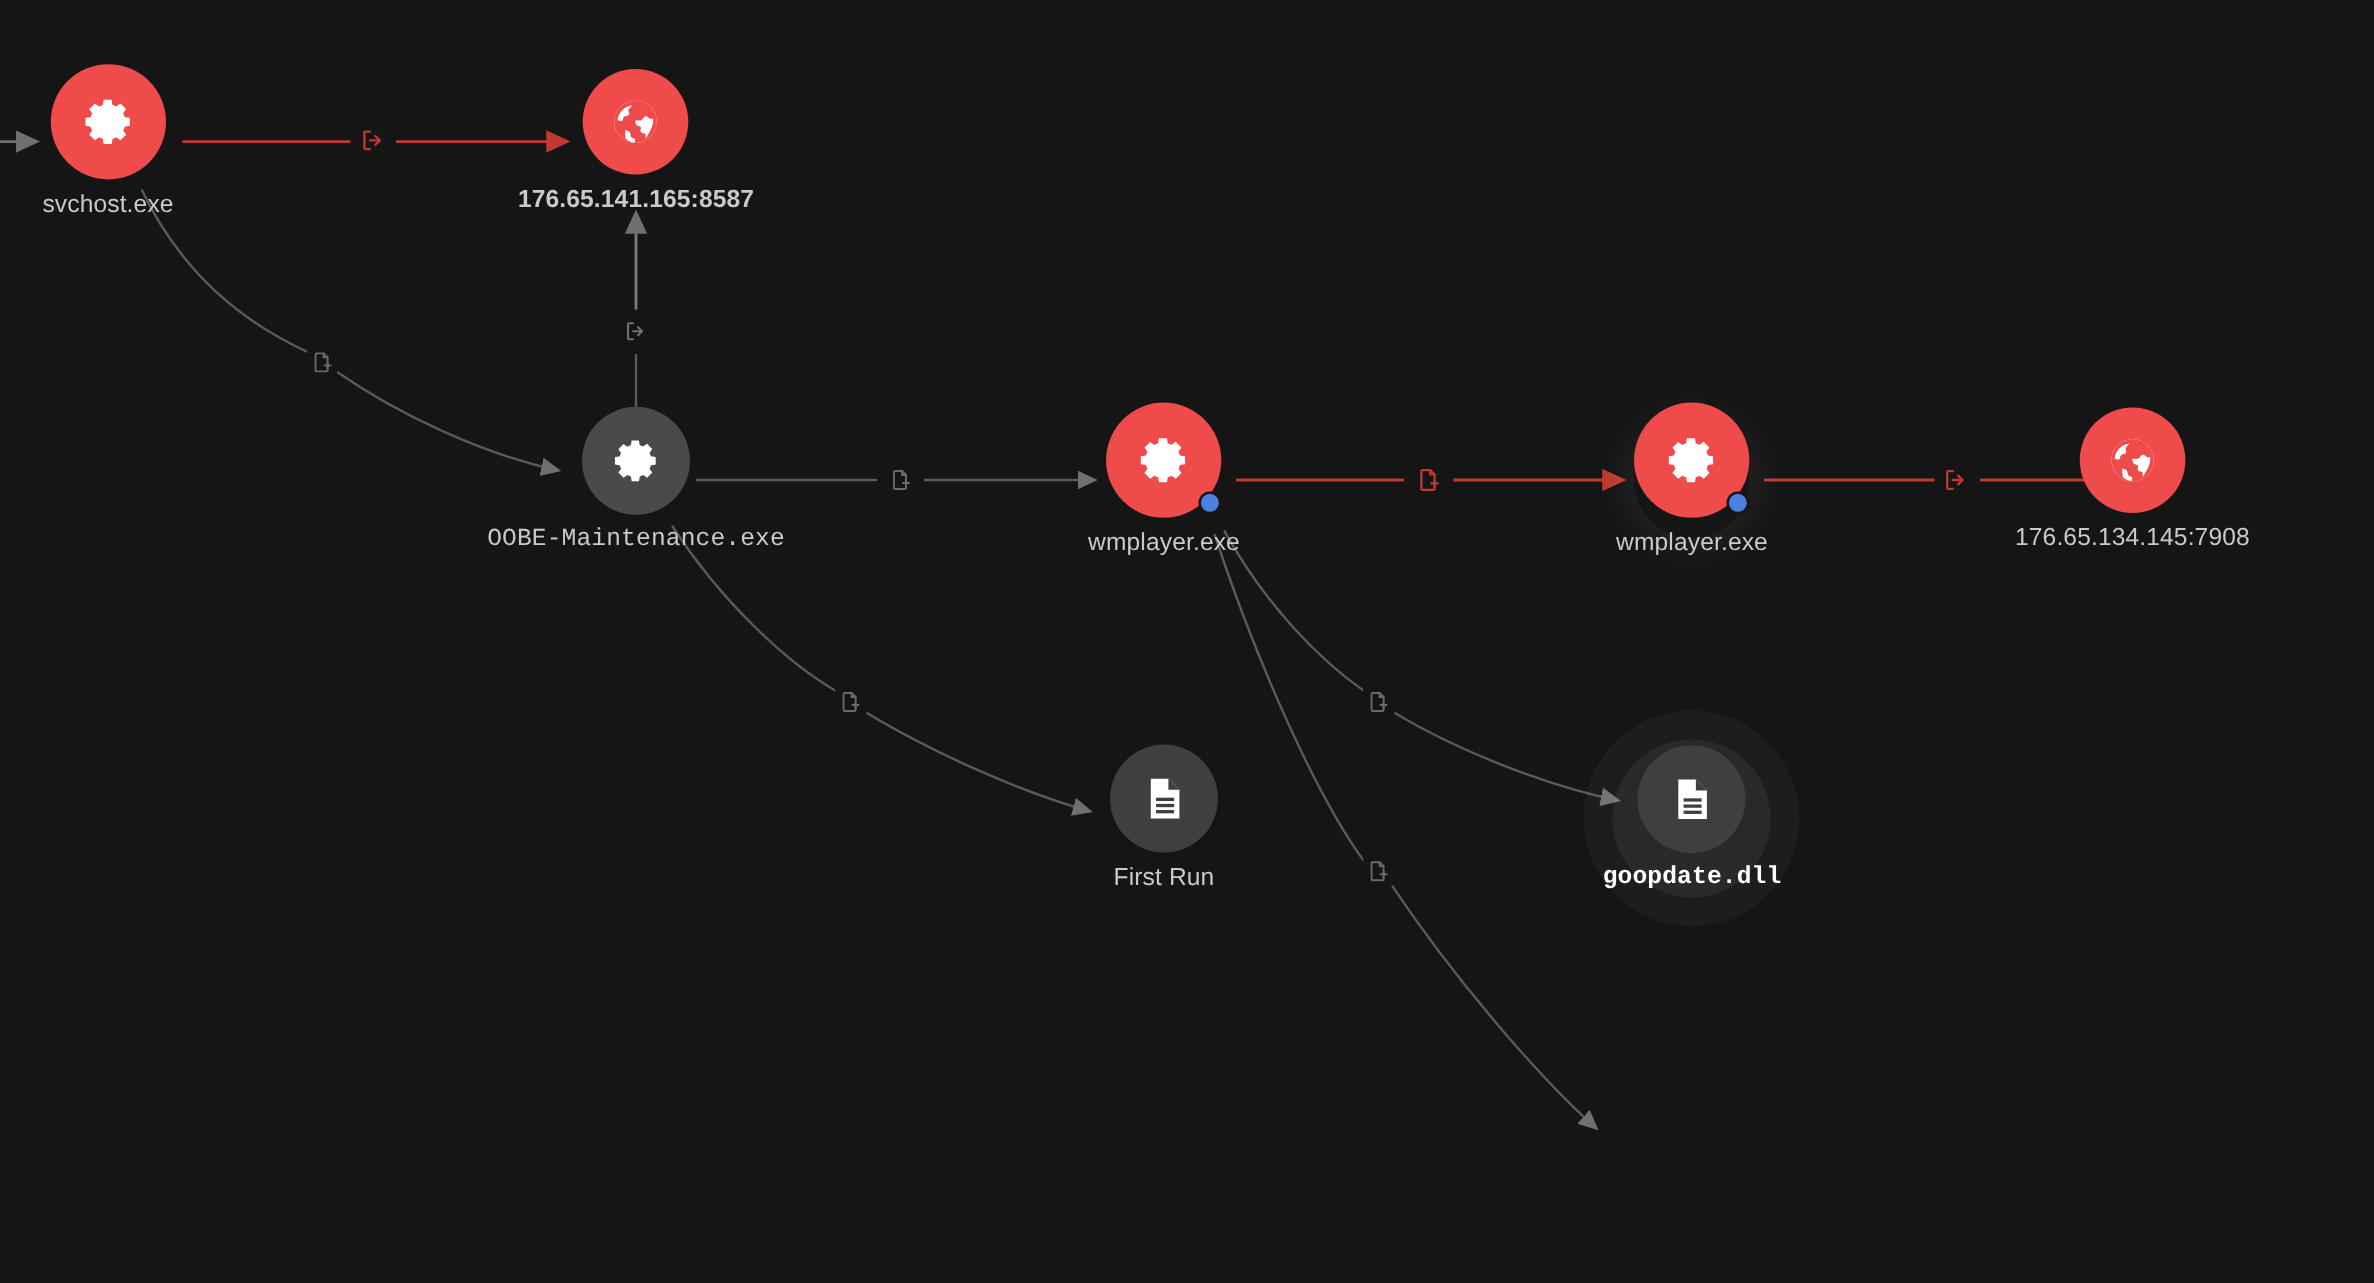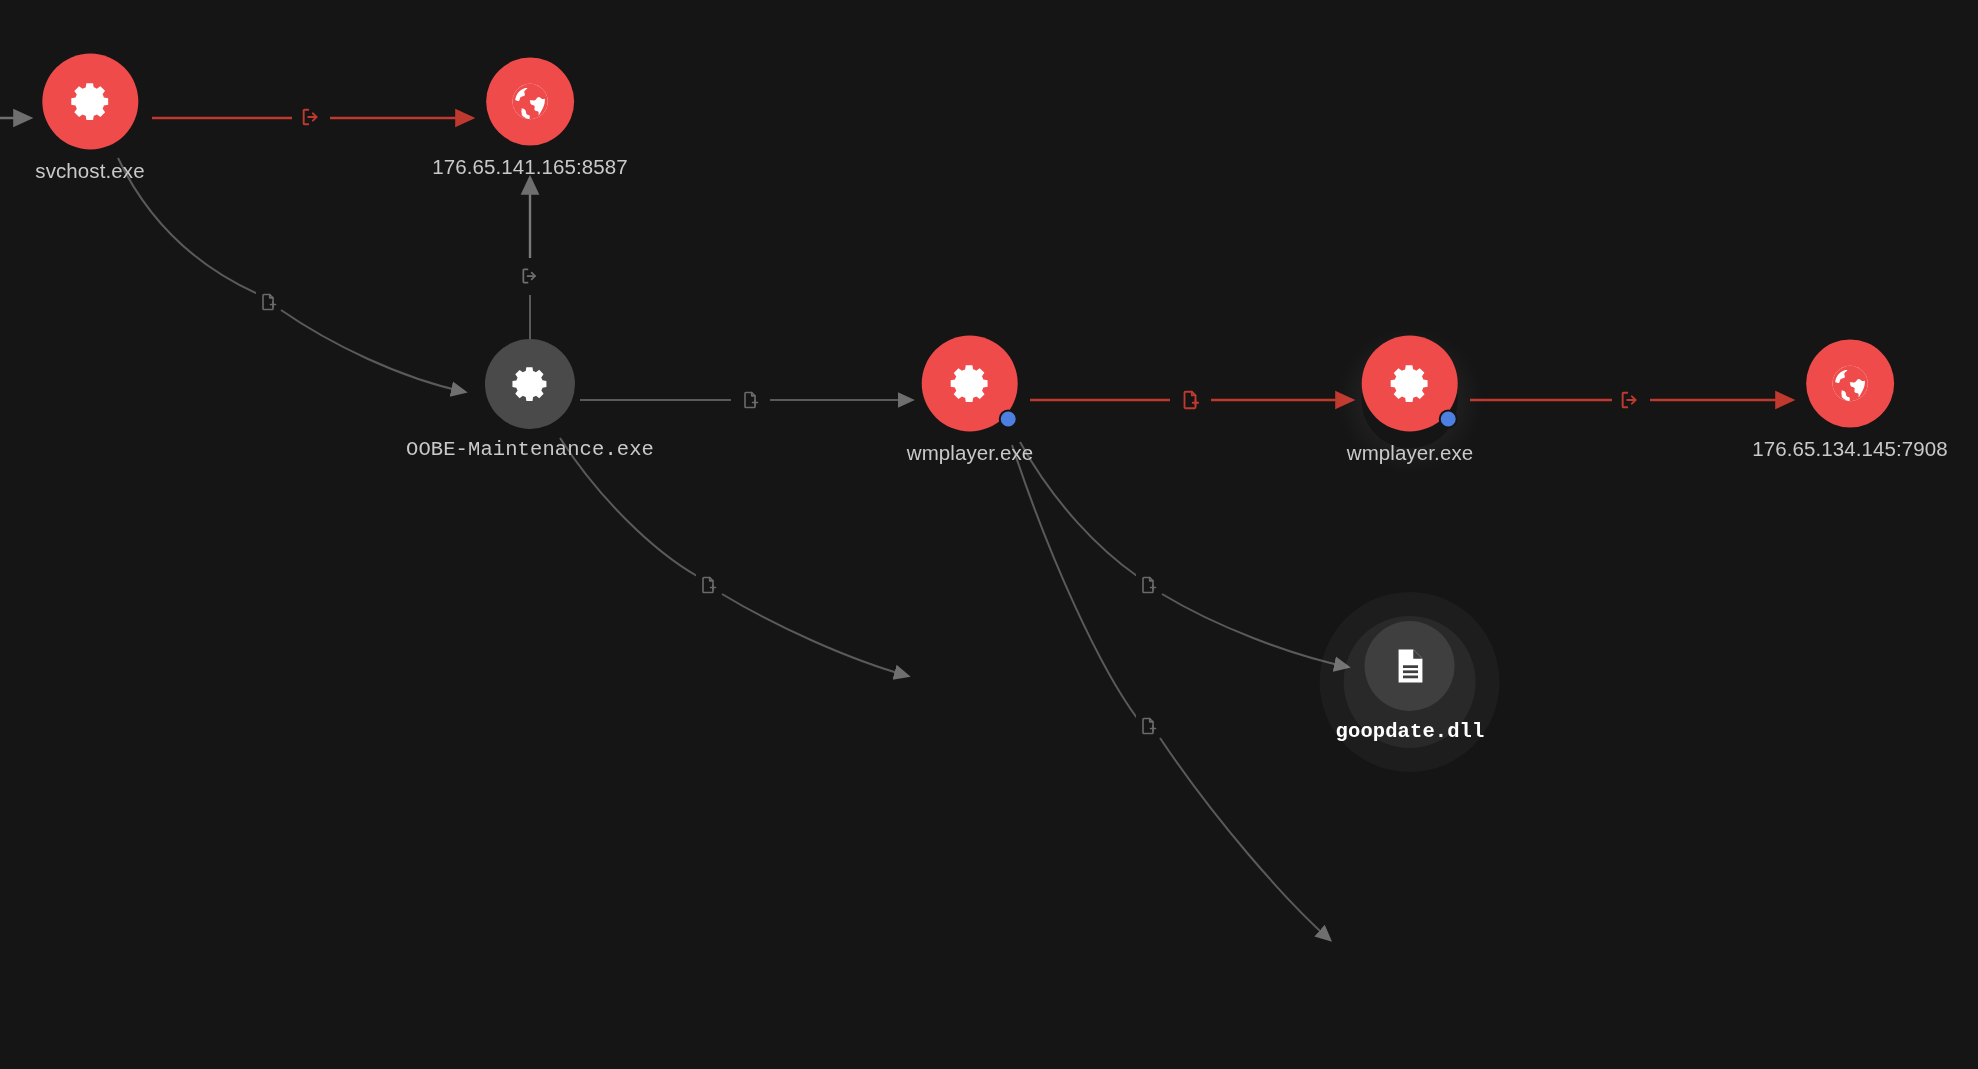--- a/index.html
+++ b/index.html
@@ -165,21 +165,21 @@
   <div class="node" style="left:90px;top:118px;">
     <div class="node-circle proc-malicious" style="width:96px;height:96px;">
       <svg class="icon-svg" width="50" height="50" viewBox="0 0 24 24" fill="#ffffff">
         <path d="M12 8.2a3.8 3.8 0 1 0 0 7.6 3.8 3.8 0 0 0 0-7.6zm0 5.9a2.1 2.1 0 1 1 0-4.2 2.1 2.1 0 0 1 0 4.2z"></path>
         <path d="M20.6 13.6l-.05-3.2-2.05-.33a6.9 6.9 0 0 0-.63-1.5l1.2-1.68-2.26-2.26-1.7 1.2a6.9 6.9 0 0 0-1.5-.62L13.3 3.2h-3.2l-.33 2.05a6.9 6.9 0 0 0-1.5.63L6.6 4.67 4.33 6.93l1.2 1.7a6.9 6.9 0 0 0-.62 1.5L2.86 10.4v3.2l2.05.33c.14.53.35 1.03.62 1.5l-1.2 1.7 2.26 2.26 1.7-1.2c.47.27.97.48 1.5.62l.33 2.05h3.2l.33-2.05c.53-.14 1.03-.35 1.5-.62l1.7 1.2 2.26-2.26-1.2-1.7c.27-.47.48-.97.62-1.5l2.07-.33z"></path>
       </svg>
     </div>
     <div class="node-label">svchost.exe</div>
   </div>
 
-  <div class="node" style="left:530px;top:118px;">
+  <div class="node" style="left:530px;top:118px;font-weight:bold;">
     <div class="node-circle net" style="width:88px;height:88px;">
       <svg class="icon-svg" width="46" height="46" viewBox="0 0 24 24">
         <circle cx="12" cy="12" r="9.2" fill="#ffffff"></circle>
         <path d="M12 2.8a9.2 9.2 0 0 0-9.2 9.2 9.2 9.2 0 0 0 9.2 9.2 9.2 9.2 0 0 0 9.2-9.2A9.2 9.2 0 0 0 12 2.8zm-1.4 2.1c-.4.7-1.3 1-1.6 1.8-.3.8.5 1.4.2 2.1-.3.7-1.6.5-2.2 1-.6.5-.2 1.6-.9 1.9-.6.3-1.3-.5-1.9-.3.2-3 2.4-5.6 5.3-6.4l1.1-.1zM7.6 17.9c-.5-.6.2-1.5-.1-2.2.7 0 1.5.2 2 .8.5.6.2 1.6.7 2.2.4.5 1.3.3 1.6.9.2.5-.2 1.1-.1 1.6-1.6-.2-3.1-1-4.1-2.2l0-1.1zm8.9 1.4c-.3-.6.2-1.4-.2-1.9-.5-.6-1.6-.3-2-1-.3-.6.3-1.4 0-2-.4-.7-1.5-.5-2-1.1-.4-.5-.1-1.4-.6-1.8.9-.3 1.9.1 2.8-.2.8-.3 1-1.6 1.9-1.7.8-.1 1.3.9 2.1 1.1.4.1.8 0 1.2-.1.2 3.6-1.9 6.4-3.2 8.7z" fill="#ef4b4b"></path>
       </svg>
     </div>
     <div class="node-label">176.65.141.165:8587</div>
   </div>
 
   <div class="node" style="left:530px;top:400px;font-family:Liberation Mono, monospace;">
@@ -208,30 +208,42 @@
     <div class="node-circle proc-malicious" style="width:96px;height:96px;">
       <svg class="icon-svg" width="50" height="50" viewBox="0 0 24 24" fill="#ffffff">
         <path d="M12 8.2a3.8 3.8 0 1 0 0 7.6 3.8 3.8 0 0 0 0-7.6zm0 5.9a2.1 2.1 0 1 1 0-4.2 2.1 2.1 0 0 1 0 4.2z"></path>
         <path d="M20.6 13.6l-.05-3.2-2.05-.33a6.9 6.9 0 0 0-.63-1.5l1.2-1.68-2.26-2.26-1.7 1.2a6.9 6.9 0 0 0-1.5-.62L13.3 3.2h-3.2l-.33 2.05a6.9 6.9 0 0 0-1.5.63L6.6 4.67 4.33 6.93l1.2 1.7a6.9 6.9 0 0 0-.62 1.5L2.86 10.4v3.2l2.05.33c.14.53.35 1.03.62 1.5l-1.2 1.7 2.26 2.26 1.7-1.2c.47.27.97.48 1.5.62l.33 2.05h3.2l.33-2.05c.53-.14 1.03-.35 1.5-.62l1.7 1.2 2.26-2.26-1.2-1.7c.27-.47.48-.97.62-1.5l2.07-.33z"></path>
       </svg>
       <span class="badge-dot" style="right:0px;bottom:3px;width:15px;height:15px;"></span>
     </div>
     <div class="node-label">wmplayer.exe</div>
   </div>
 
-  <div class="node" style="left:1850px;top:400px;">
+  <div class="node" style="left:1777px;top:400px;">
     <div class="node-circle net" style="width:88px;height:88px;">
       <svg class="icon-svg" width="46" height="46" viewBox="0 0 24 24">
         <circle cx="12" cy="12" r="9.2" fill="#ffffff"></circle>
         <path d="M12 2.8a9.2 9.2 0 0 0-9.2 9.2 9.2 9.2 0 0 0 9.2 9.2 9.2 9.2 0 0 0 9.2-9.2A9.2 9.2 0 0 0 12 2.8zm-1.4 2.1c-.4.7-1.3 1-1.6 1.8-.3.8.5 1.4.2 2.1-.3.7-1.6.5-2.2 1-.6.5-.2 1.6-.9 1.9-.6.3-1.3-.5-1.9-.3.2-3 2.4-5.6 5.3-6.4l1.1-.1zM7.6 17.9c-.5-.6.2-1.5-.1-2.2.7 0 1.5.2 2 .8.5.6.2 1.6.7 2.2.4.5 1.3.3 1.6.9.2.5-.2 1.1-.1 1.6-1.6-.2-3.1-1-4.1-2.2l0-1.1zm8.9 1.4c-.3-.6.2-1.4-.2-1.9-.5-.6-1.6-.3-2-1-.3-.6.3-1.4 0-2-.4-.7-1.5-.5-2-1.1-.4-.5-.1-1.4-.6-1.8.9-.3 1.9.1 2.8-.2.8-.3 1-1.6 1.9-1.7.8-.1 1.3.9 2.1 1.1.4.1.8 0 1.2-.1.2 3.6-1.9 6.4-3.2 8.7z" fill="#ef4b4b"></path>
       </svg>
     </div>
     <div class="node-label">176.65.134.145:7908</div>
   </div>
 
+  <div class="node" style="left:970px;top:682px;">
+    <div class="node-circle file" style="width:90px;height:90px;">
+      <svg class="icon-svg" width="44" height="44" viewBox="0 0 24 24">
+        <path d="M6 3h8l5 5v13H6z" fill="#ffffff"></path>
+        <path d="M14 3l5 5h-5z" fill="#3f3f3f"></path>
+        <rect x="8.4" y="11.6" width="8.2" height="1.5" fill="#3f3f3f"></rect>
+        <rect x="8.4" y="14.4" width="8.2" height="1.5" fill="#3f3f3f"></rect>
+        <rect x="8.4" y="17.2" width="8.2" height="1.5" fill="#3f3f3f"></rect>
+      </svg>
+    </div>
+    <div class="node-label">First Run</div>
+  </div>
 
   <div class="node" style="left:1410px;top:682px;">
     <div class="halo h1" style="width:180px;height:180px;"></div>
     <div class="halo h2" style="width:132px;height:132px;"></div>
     <div class="node-circle file" style="width:90px;height:90px;">
       <svg class="icon-svg" width="44" height="44" viewBox="0 0 24 24">
         <path d="M6 3h8l5 5v13H6z" fill="#ffffff"></path>
         <path d="M14 3l5 5h-5z" fill="#3f3f3f"></path>
         <rect x="8.4" y="11.6" width="8.2" height="1.5" fill="#3f3f3f"></rect>
         <rect x="8.4" y="14.4" width="8.2" height="1.5" fill="#3f3f3f"></rect>

